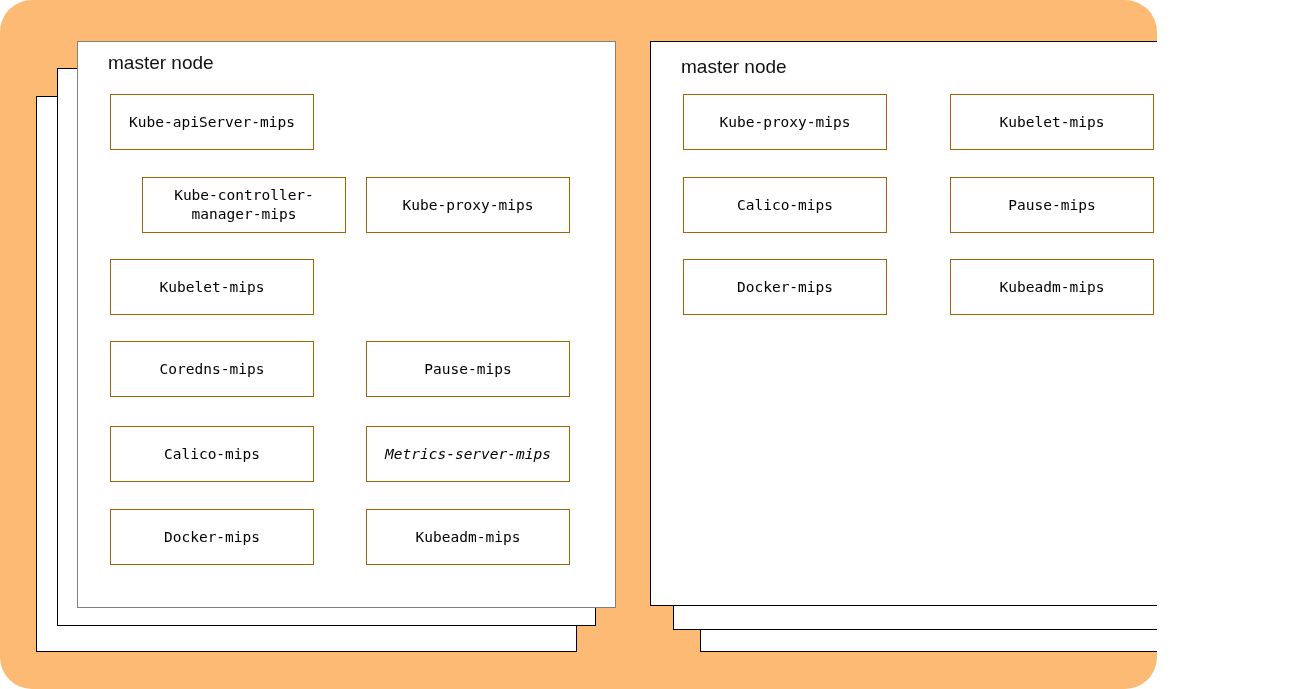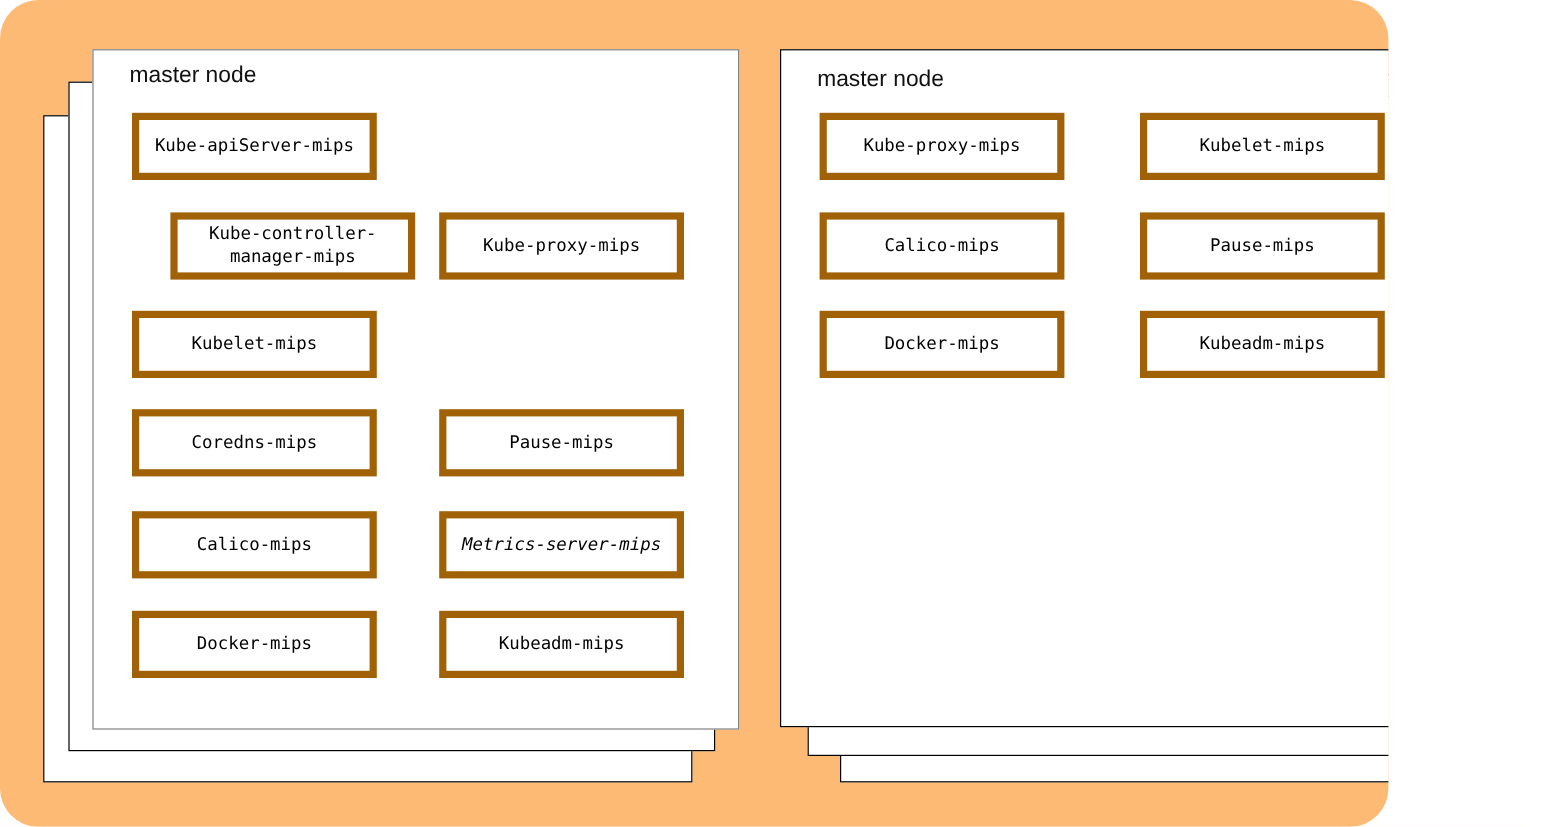--- a/index.html
+++ b/index.html
@@ -50,21 +50,21 @@
     color: #111111;
     white-space: nowrap;
   }
 
   
   .component-box {
     position: absolute;
     width: 204px;
     height: 56px;
     box-sizing: border-box;
-    border: 6px solid #a16207;
+    border: 1px solid #a16207;
     background: #ffffff;
     display: flex;
     align-items: center;
     justify-content: center;
     text-align: center;
   }
   .component-label {
     font-family: "DejaVu Sans Mono", "Liberation Mono", monospace;
     font-size: 14.5px;
     line-height: 19px;

